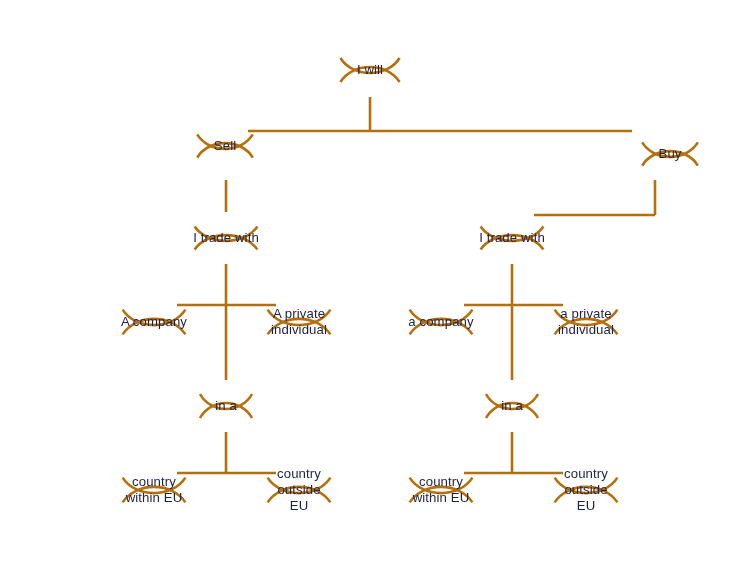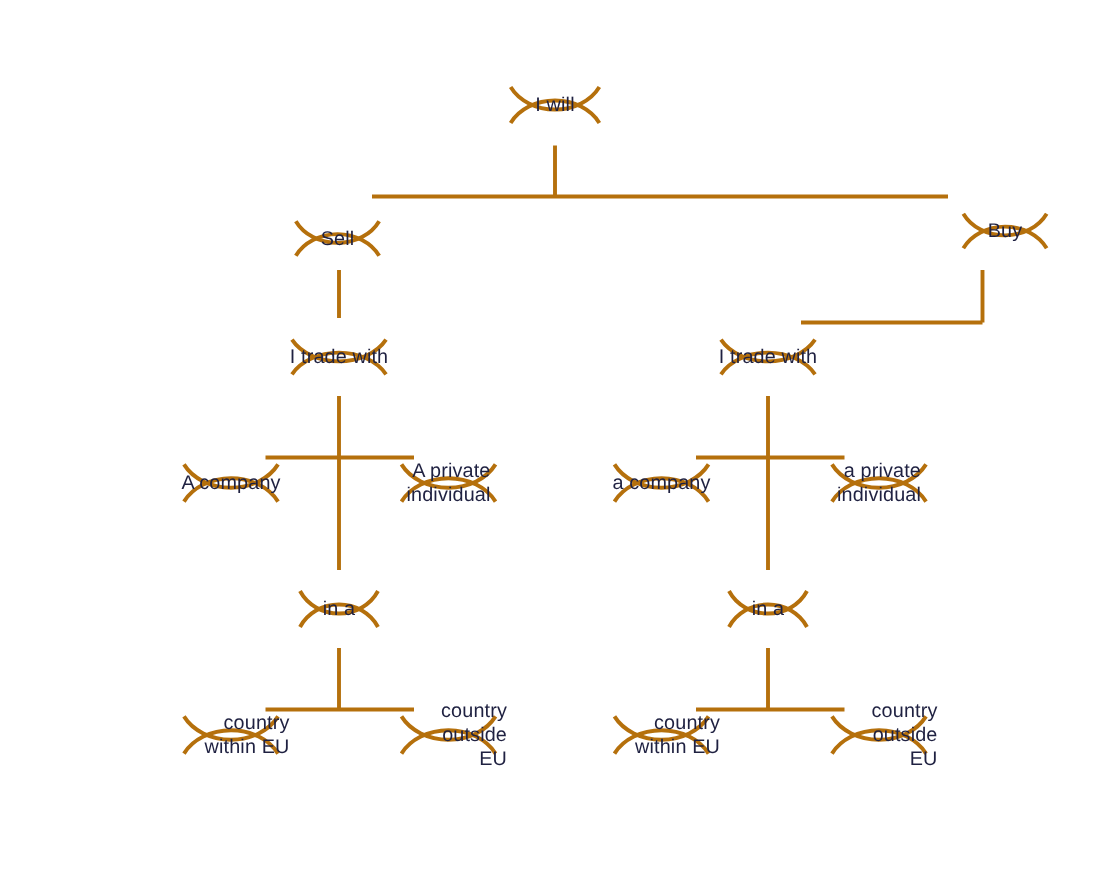--- a/index.html
+++ b/index.html
@@ -25,21 +25,21 @@
     width: 742px;
     height: 582px;
     pointer-events: none;
   }
   .node {
     position: absolute;
     transform: translate(-50%, -50%);
     display: flex;
     align-items: center;
     justify-content: center;
-    text-align: right;
+    text-align: center;
     white-space: nowrap;
   }
   .node-arcs {
     position: absolute;
     left: 50%;
     top: 50%;
     transform: translate(-50%, -50%);
     pointer-events: none;
   }
   .node-label {
@@ -75,21 +75,21 @@
     </svg>
 
   <div id="nodes-layer">
       <div class="node" style="left: 370px; top: 70px; width: 74px; height: 62px;">
         <svg class="node-arcs" width="74" height="62" viewBox="0 0 74 62">
           <path d="M 66.57 19.01 A 33 27 0 0 1 7.43 19.01" fill="none" stroke="#b5700c" stroke-width="2.6" stroke-linecap="butt"></path>
           <path d="M 7.43 42.99 A 33 27 0 0 1 66.57 42.99" fill="none" stroke="#b5700c" stroke-width="2.6" stroke-linecap="butt"></path>
         </svg>
         <div class="node-label">I will</div>
       </div>
-      <div class="node" style="left: 225px; top: 159px; width: 70px; height: 60px;">
+      <div class="node" style="left: 225px; top: 146px; width: 70px; height: 60px;">
         <svg class="node-arcs" width="70" height="60" viewBox="0 0 70 60">
           <path d="M 62.78 18.46 A 31 26 0 0 1 7.22 18.46" fill="none" stroke="#b5700c" stroke-width="2.6" stroke-linecap="butt"></path>
           <path d="M 7.22 41.54 A 31 26 0 0 1 62.78 41.54" fill="none" stroke="#b5700c" stroke-width="2.6" stroke-linecap="butt"></path>
         </svg>
         <div class="node-label">Sell</div>
       </div>
       <div class="node" style="left: 670px; top: 154px; width: 70px; height: 60px;">
         <svg class="node-arcs" width="70" height="60" viewBox="0 0 70 60">
           <path d="M 62.78 18.46 A 31 26 0 0 1 7.22 18.46" fill="none" stroke="#b5700c" stroke-width="2.6" stroke-linecap="butt"></path>
           <path d="M 7.22 41.54 A 31 26 0 0 1 62.78 41.54" fill="none" stroke="#b5700c" stroke-width="2.6" stroke-linecap="butt"></path>

